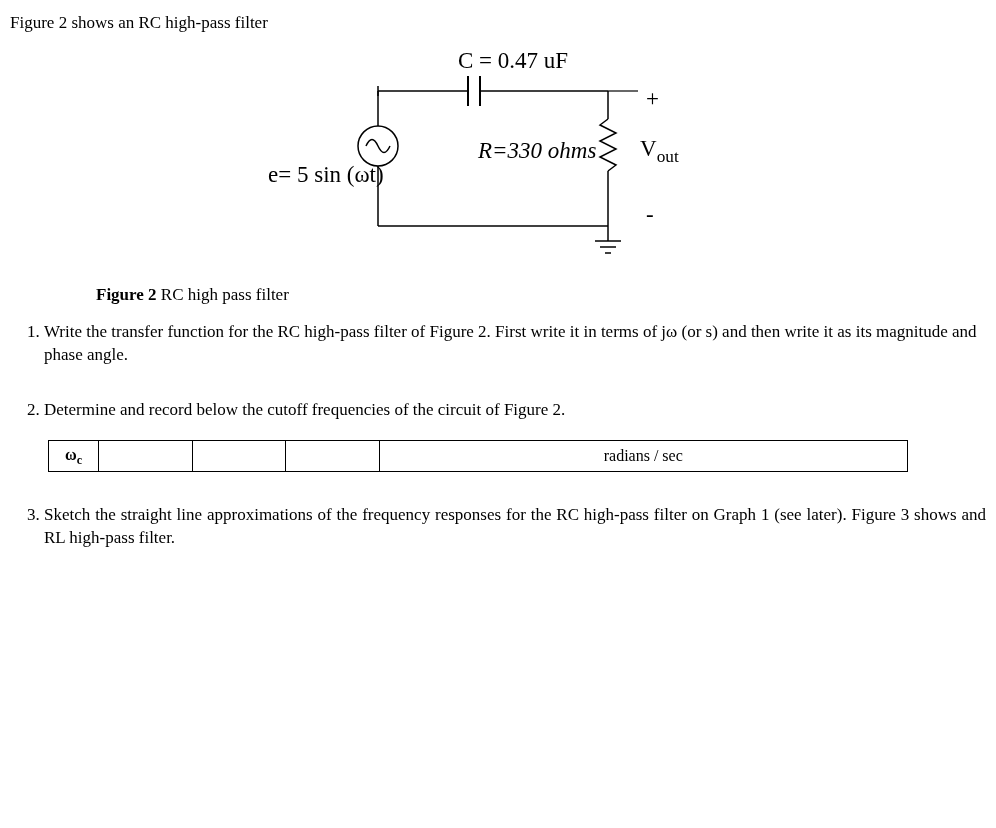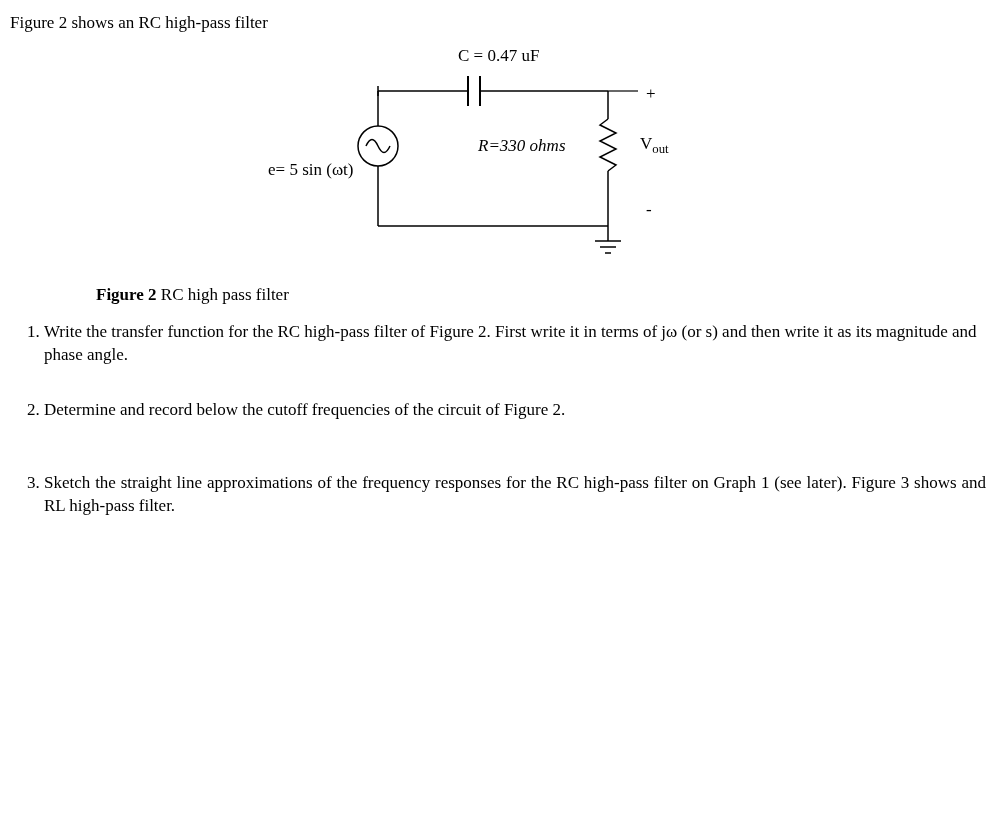--- a/index.html
+++ b/index.html
@@ -9,21 +9,21 @@
       color: #000;
       background: #fff;
       width: 996px;
       padding: 12px 10px;
       line-height: 1.35;
     }
     .intro { margin-bottom: 6px; }
     .figure-wrap { text-align: center; margin: 4px 0 16px 0; }
     .circuit { display: inline-block; position: relative; width: 440px; height: 220px; }
     .circuit svg { width: 440px; height: 220px; }
-    .clabel { position: absolute; font-size: 17px; white-space: nowrap; text-align: right; }
+    .clabel { position: absolute; font-size: 23px; white-space: nowrap; text-align: right; }
     .caption { margin: 6px 0 14px 86px; font-size: 17px; }
     .caption .bold { font-weight: bold; }
     ol.questions { list-style: decimal; padding-left: 34px; }
     ol.questions > li { margin-bottom: 32px; }
     .q1 { margin-bottom: 120px; }
     .q2-text { margin-bottom: 18px; }
     table.cutoff {
       border-collapse: collapse;
       width: 860px;
       margin-top: 6px;
@@ -96,19 +96,26 @@
 </p>
 
 <ol class="questions">
   <li class="q1">
     <span>Write the transfer function for the RC high-pass filter of Figure 2. First write it in terms of jω (or s) and then write it as its magnitude and phase angle.</span>
   </li>
   <li>
     <p class="q2-text">Determine and record below the cutoff frequencies of the circuit of Figure 2.</p>
     <table class="cutoff">
       <tbody>
+      <tr>
+        <td class="rowlabel">ω<span class="sub">c</span></td>
+        <td class="blank"></td>
+        <td class="blank"></td>
+        <td class="blank"></td>
+        <td>radians / sec</td>
+      </tr>
     </tbody>
       </table>
   </li>
   <li class="q3">
     <span>Sketch the straight line approximations of the frequency responses for the RC high-pass filter on Graph 1 (see later). Figure 3 shows and RL high-pass filter.</span>
   </li>
 </ol>
 
 </body></html>

